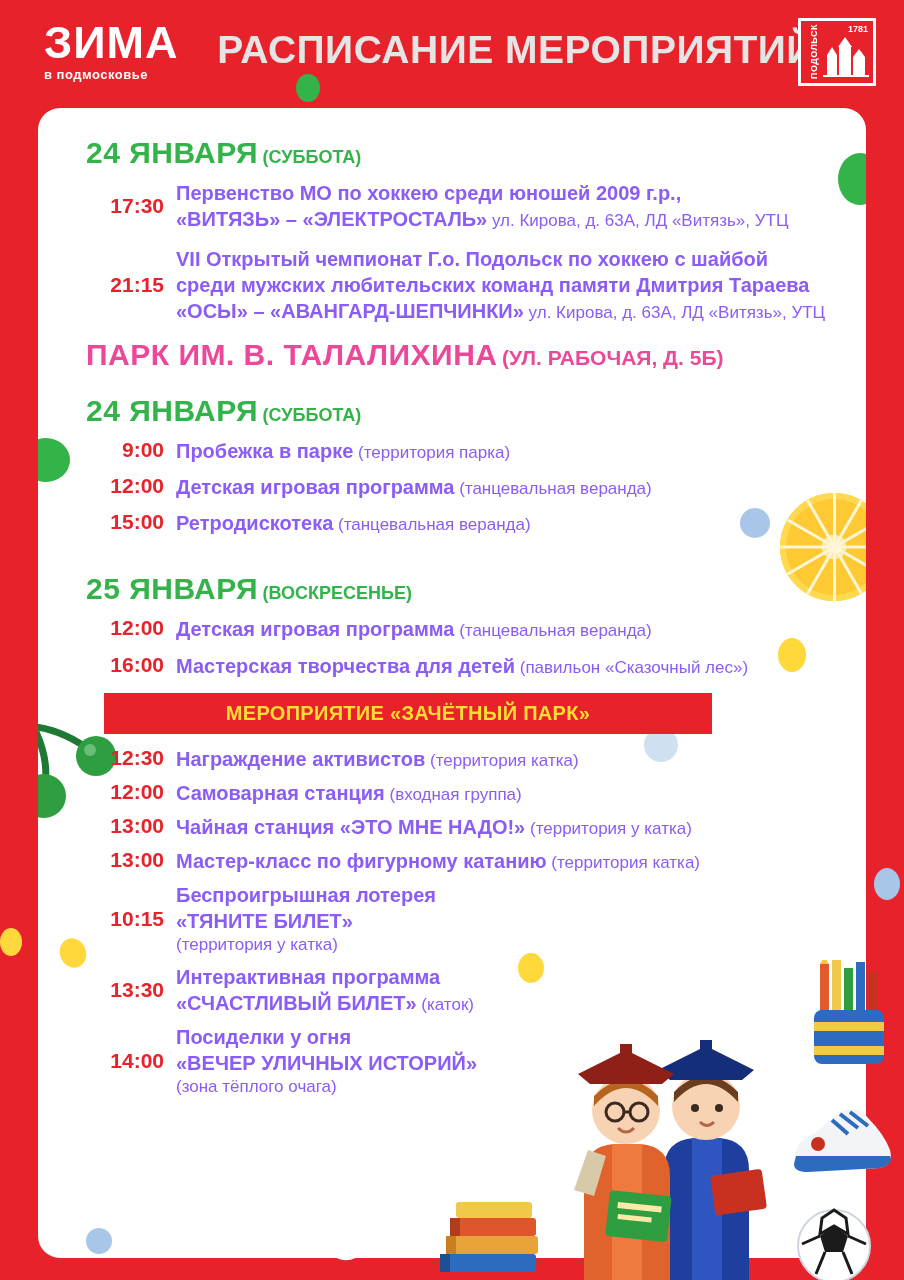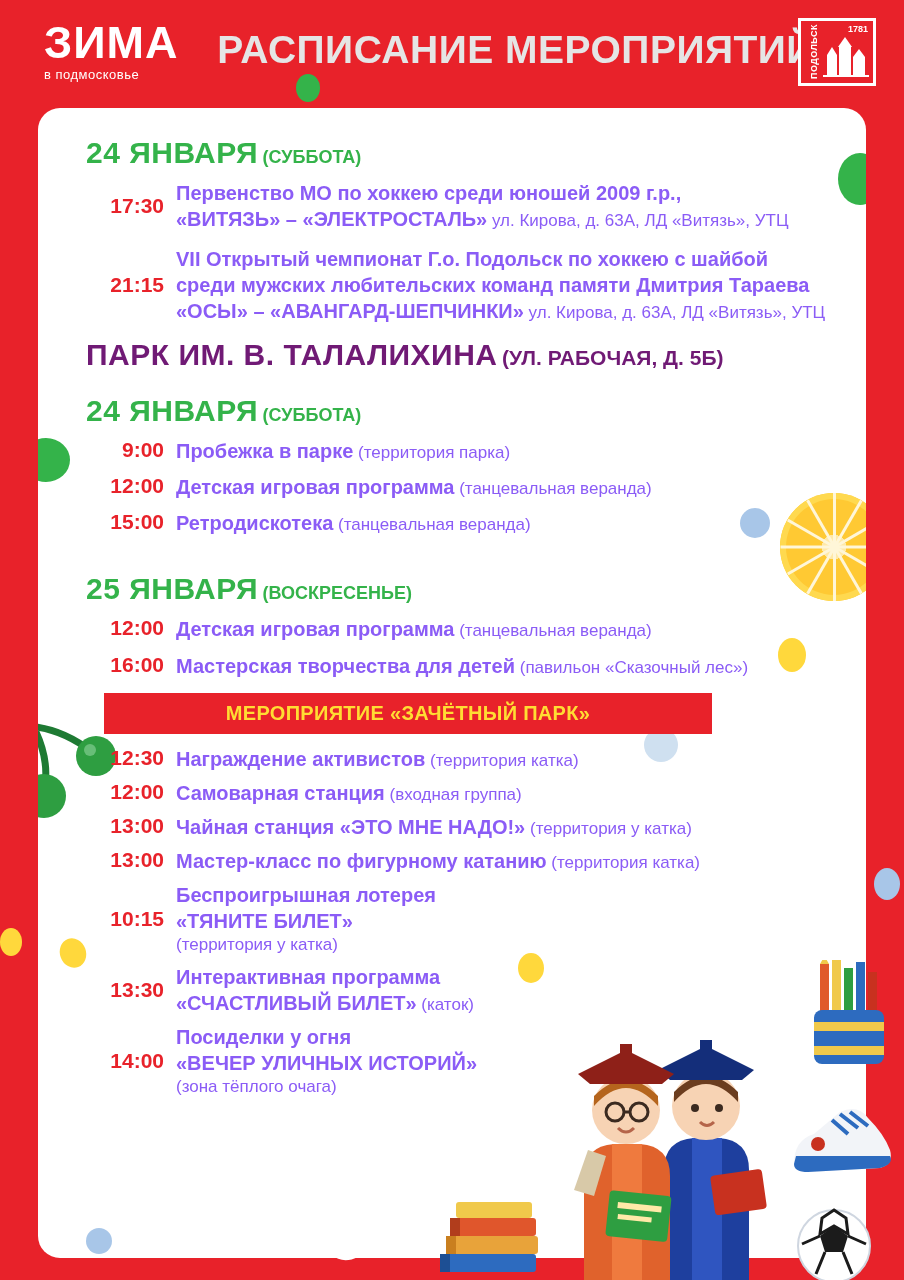--- a/index.html
+++ b/index.html
@@ -34,21 +34,21 @@
     box-sizing: border-box;
   }
   .logo-main {
     font-size: 45px;
     font-weight: bold;
     letter-spacing: 1px;
     display: block;
   }
   .logo-sub {
     font-size: 13px;
-    font-weight: normal;
+    font-weight: bold;
     letter-spacing: 0.5px;
     display: block;
     margin-top: 3px;
   }
   .header-title {
     flex: 1;
     text-align: center;
     color: #e5e5e5;
     font-size: 39px;
     font-weight: bold;
@@ -130,21 +130,21 @@
     letter-spacing: 0.5px;
   }
   .date-head .w {
     color: #34b34a;
     font-size: 18px;
     font-weight: bold;
   }
 
   .place-head {
     margin: 4px 0 4px 14px;
-    color: #701a75;
+    color: #ec4899;
     white-space: nowrap;
   }
   .place-head .p {
     font-size: 30px;
     font-weight: bold;
     letter-spacing: 0.5px;
   }
   .place-head .a {
     font-size: 21px;
     font-weight: bold;

